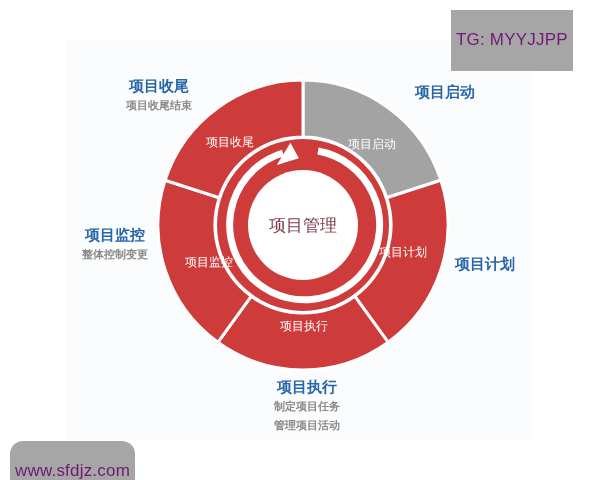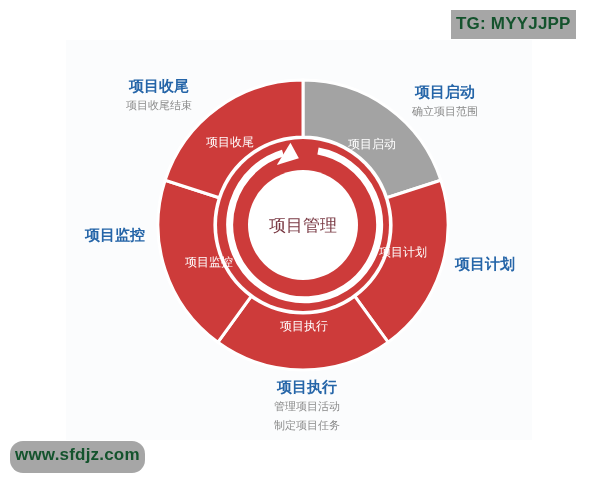--- a/index.html
+++ b/index.html
@@ -6,33 +6,33 @@
     body {
       width: 600px; height: 480px; position: relative; overflow: hidden;
       background: #ffffff;
       font-family: "DejaVu Sans", "Liberation Sans", sans-serif;
     }
     .panel {
       position: absolute; left: 66px; top: 40px; width: 466px; height: 400px;
       background: #fbfcfd;
     }
     .wm {
-      position: absolute; background: #a6a6a6; color: #14532d;
+      position: absolute; background: #a6a6a6; color: #701a75;
       font-family: "Liberation Sans", sans-serif; font-size: 17px;
-      line-height: 28px; padding: 0 5px; letter-spacing: 0.2px; font-weight: bold;
+      line-height: 28px; padding: 16px 5px; letter-spacing: 0.2px;
     }
     .wm-top { left: 451px; top: 10px; height: 29px; }
     .wm-bottom { left: 10px; top: 441px; height: 32px; border-radius: 13px; }
     .wheel { position: absolute; left: 0; top: 0; }
     .label { position: absolute; text-align: center; white-space: nowrap; }
     .label .title {
       color: #2565a8; font-weight: bold; font-size: 15px; line-height: 20px;
     }
     .label .desc {
-      color: #8a8a8a; font-size: 11px; line-height: 19px;
+      color: #8a8a8a; font-size: 11px; line-height: 19px; font-weight: bold;
     }
     .seg-text {
       font-family: "DejaVu Sans", sans-serif; font-size: 12px; fill: #ffffff;
     }
     .center-text {
       font-family: "DejaVu Sans", sans-serif; font-size: 17px; fill: #7a3a44;
     }
   </style>
 </head>
 <body>
@@ -66,31 +66,31 @@
   <text class="seg-text" x="230" y="146" text-anchor="middle">项目收尾</text>
 </svg>
 
 <div class="label" style="left:104px; top:76px; width:110px;">
   <div class="title">项目收尾</div>
   <div class="desc">项目收尾结束</div>
 </div>
 
 <div class="label" style="left:400px; top:82px; width:90px;">
   <div class="title">项目启动</div>
-  <div class="desc">确立项目范围</div>
 </div>
 
 <div class="label" style="left:70px; top:225px; width:90px;">
   <div class="title">项目监控</div>
+  <div class="desc">整体控制变更</div>
 </div>
 
 <div class="label" style="left:440px; top:254px; width:90px;">
   <div class="title">项目计划</div>
 </div>
 
 <div class="label" style="left:262px; top:377px; width:90px;">
   <div class="title">项目执行</div>
+  <div class="desc">制定项目任务</div>
   <div class="desc">管理项目活动</div>
-  <div class="desc">制定项目任务</div>
 </div>
 
 <div class="wm wm-top">TG: MYYJJPP</div>
 <div class="wm wm-bottom">www.sfdjz.com</div>
 
 </body></html>

